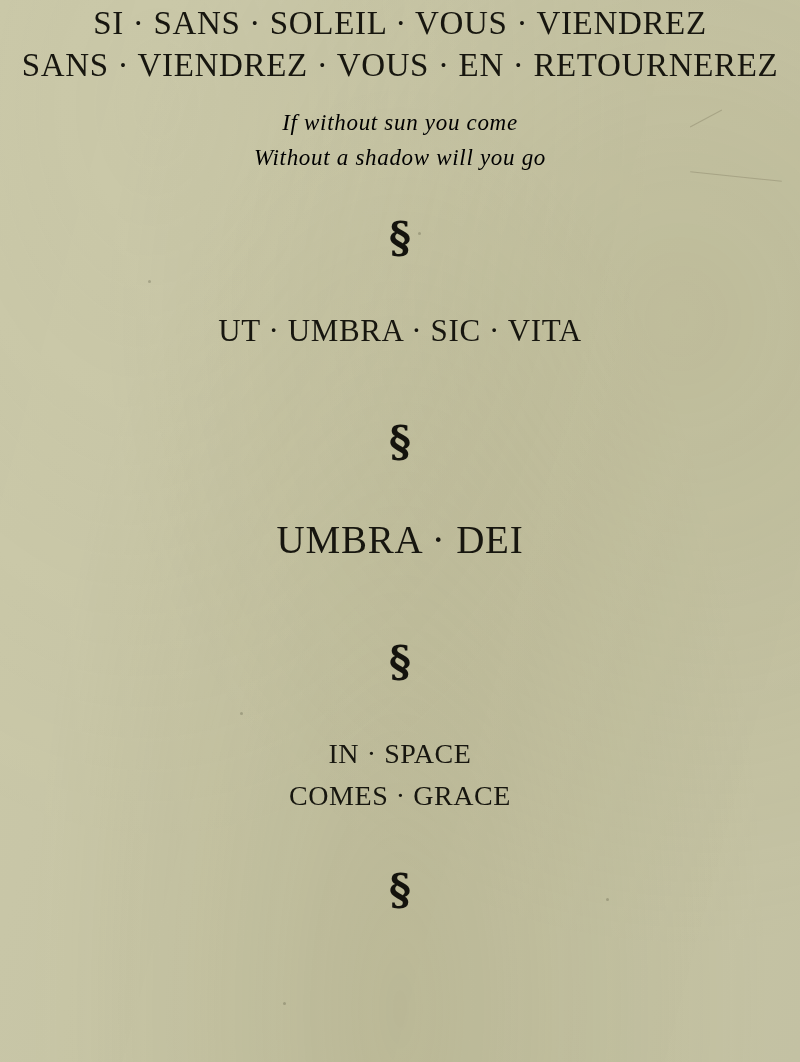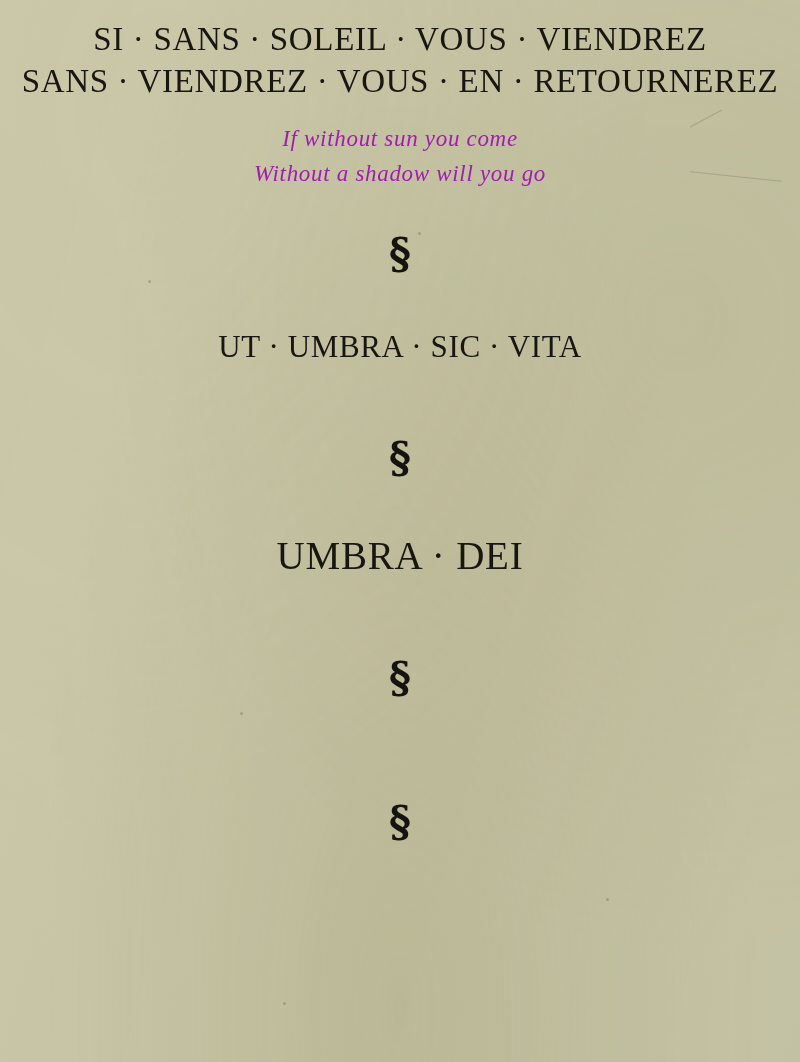--- a/index.html
+++ b/index.html
@@ -26,21 +26,21 @@
       radial-gradient(ellipse at 50% 95%, rgba(170,166,132,0.22), rgba(0,0,0,0) 65%),
       linear-gradient(105deg, rgba(255,255,255,0.05), rgba(0,0,0,0.035));
     mix-blend-mode: multiply;
     opacity: 0.85;
   }
   .page {
     position: relative;
     width: 100%;
     height: 100%;
     box-sizing: border-box;
-    padding: 18px 8px 0 8px;
+    padding: 2px 8px 0 8px;
     text-align: center;
   }
   .caps-line {
     font-family: "Liberation Serif", serif;
     font-weight: 400;
     letter-spacing: 0.02em;
     line-height: 1.28;
     color: #17160f;
   }
   .block-1 .caps-line {
@@ -51,21 +51,21 @@
   }
   .block-1 .caps-line.line-2 {
     font-size: 33px;
   }
   .italic-line {
     font-family: "Liberation Serif", serif;
     font-style: italic;
     font-size: 23px;
     line-height: 1.5;
     letter-spacing: 0.03em;
-    color: #a21caf;
+    color: #000000;
   }
   .gap-sm { height: 20px; }
 
   .ornament {
     font-size: 42px;
     line-height: 1;
     font-weight: 700;
     font-family: "DejaVu Serif", serif;
     color: #14130d;
     user-select: none;
@@ -133,20 +133,24 @@
 
   <section class="block block-3">
     <div class="caps-line">UMBRA · DEI</div>
     <div class="gap-sm"></div>
   </section>
 
   <div class="spacer-e"></div>
   <div class="ornament ornament-wrap">§</div>
   <div class="spacer-f"></div>
 
+  <section class="block block-4">
+    <div class="caps-line">IN · SPACE</div>
+    <div class="caps-line">COMES · GRACE</div>
+  </section>
 
   <div class="spacer-g"></div>
   <div class="ornament ornament-wrap">§</div>
 
   <span class="speck" style="left:148px; top:280px; width:3px; height:3px;"></span>
   <span class="speck" style="left:418px; top:232px; width:3px; height:3px;"></span>
   <span class="speck" style="left:240px; top:712px; width:3px; height:3px;"></span>
   <span class="speck" style="left:606px; top:898px; width:3px; height:3px;"></span>
   <span class="speck" style="left:283px; top:1002px; width:3px; height:3px;"></span>
   <span class="scratch" style="left:688px; top:118px; width:36px; height:1px; transform: rotate(-28deg);"></span>

